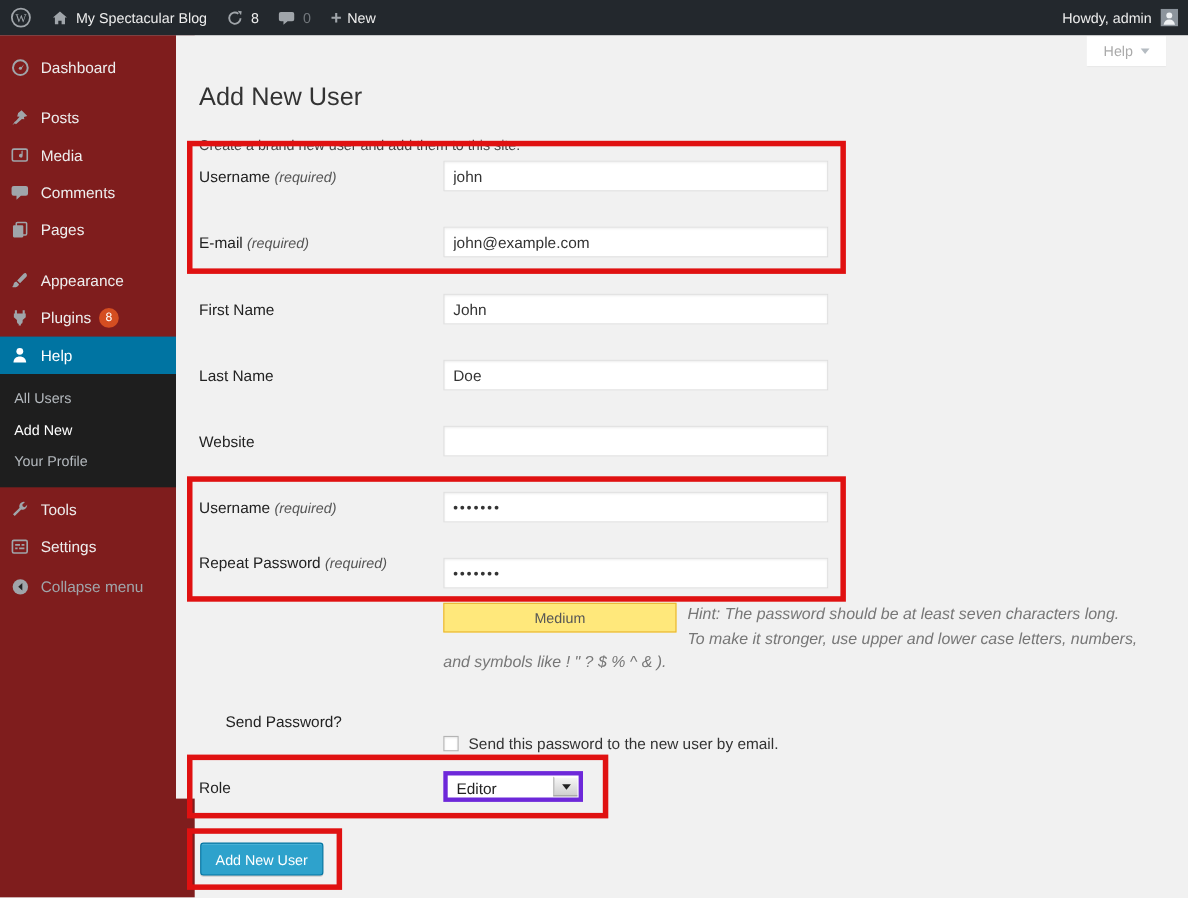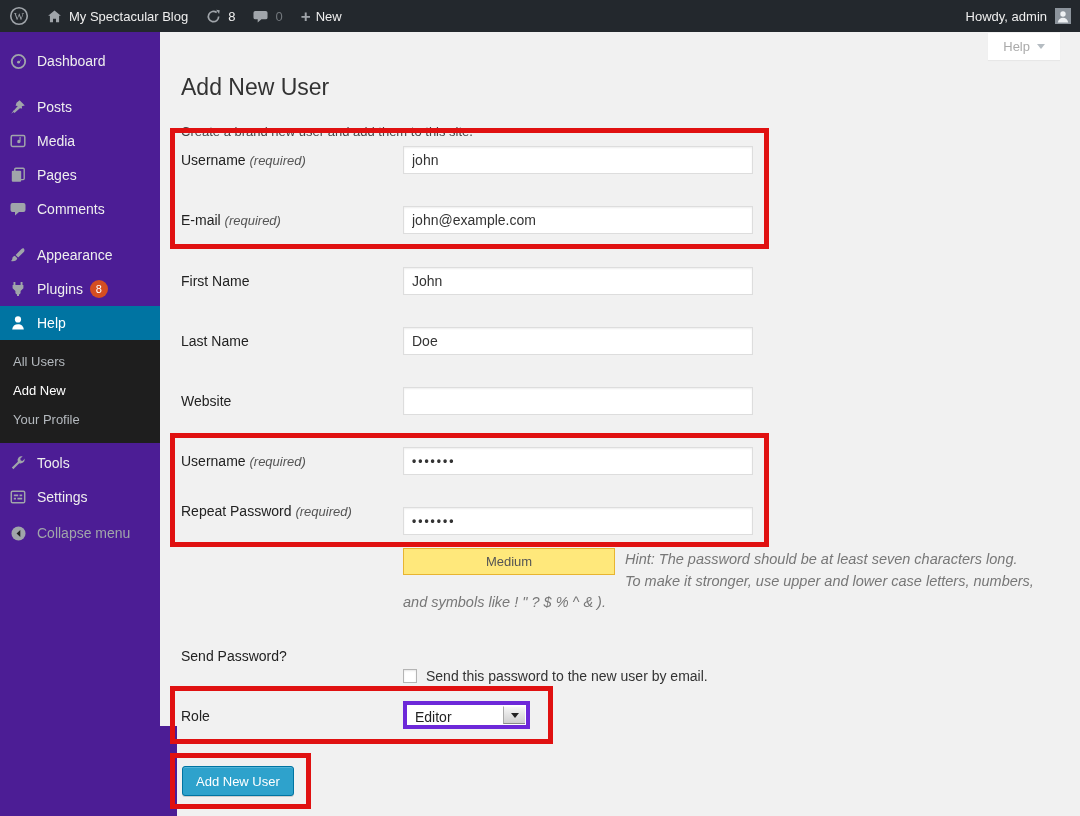--- a/index.html
+++ b/index.html
@@ -11,21 +11,21 @@
   
   #adminbar{position:absolute;top:0;left:0;width:1080px;height:32px;background:#23282d;
     color:#eee;font-size:13px;display:flex;align-items:center;z-index:20;}
   .ab-item{display:flex;align-items:center;gap:7px;height:32px;padding:0 9px;cursor:pointer;}
   .ab-item svg{color:#a0a5aa;}
   .ab-count-muted{color:#72777c;}
   .ab-right{margin-left:auto;display:flex;align-items:center;gap:8px;padding-right:9px;}
   .avatar{width:16px;height:16px;display:block;}
   .ab-plus{color:#a0a5aa;font-size:17px;line-height:1;font-weight:700;margin-right:-2px;}
   
-  #sidebar{position:absolute;top:32px;left:0;width:177px;height:784px;background:#4c1d95;
+  #sidebar{position:absolute;top:32px;left:0;width:177px;height:784px;background:#7f1d1d;
     color:#eee;font-size:14px;padding-top:12px;box-sizing:border-box;}
   .mi{display:flex;align-items:center;height:34px;cursor:pointer;position:relative;}
   .mi-icon{width:20px;margin:0 9px 0 8px;display:flex;justify-content:center;color:#a0a5aa;}
   .mi-sep{height:12px;}
   .mi.active{background:#0074a2;color:#fff;}
   .mi.active .mi-icon{color:#fff;}
   .mi.active::after{content:"";position:absolute;right:0;top:50%;margin-top:-8px;
     border-top:8px solid transparent;border-bottom:8px solid transparent;border-right:8px solid #f1f1f1;}
   .badge{background:#d54e21;color:#fff;border-radius:50%;font-size:11px;min-width:18px;height:18px;
     line-height:18px;text-align:center;margin-left:7px;display:inline-block;}
@@ -47,21 +47,21 @@
   .tinput{position:absolute;left:243px;width:350px;height:28px;box-sizing:border-box;
     border:1px solid #ddd;background:#fff;padding:0 8px;font-size:14px;color:#333;
     font-family:"Liberation Sans",sans-serif;box-shadow:inset 0 1px 2px rgba(0,0,0,.07);outline:none;}
   .pwinput{font-size:12px;letter-spacing:2px;font-weight:700;}
   #strength-box{position:absolute;left:243px;top:516px;width:212px;height:27px;box-sizing:border-box;
     background:#ffe87b;border:1px solid #e8b531;color:#555;font-size:13px;text-align:center;
     line-height:25px;z-index:2;}
   #pw-hint{position:absolute;left:243px;top:517px;width:633px;font-size:14.5px;line-height:21.5px;
     font-style:italic;color:#777;}
   .hint-float{float:left;width:222px;height:42px;}
-  #sendpw-label{top:616px;}
+  #sendpw-label{top:616px;margin-left:24px;}
   #sendpw-field{position:absolute;left:243px;top:616px;display:flex;align-items:flex-start;gap:9px;
     font-size:14px;color:#333;margin-top:20px;}
   #sendpw-checkbox{width:14px;height:14px;margin:1px 0 0 0;border:1px solid #b4b4b4;background:#fff;
     appearance:none;-webkit-appearance:none;box-shadow:inset 0 1px 2px rgba(0,0,0,.1);cursor:pointer;}
   #role-label{top:676px;}
   #role-select{position:absolute;left:243px;top:669px;width:127px;height:28px;box-sizing:border-box;
     background:#fff;border:4px solid #6d28d9;display:flex;cursor:pointer;}
   #role-value{flex:1;font-size:14px;color:#222;padding:4px 0 0 8px;}
   #role-button{width:21px;background:linear-gradient(#f6f6f6,#cfcfcf);border-left:1px solid #a9a9a9;
     border-top:1px solid #fdfdfd;border-bottom:1px solid #8a8a8a;display:flex;align-items:center;
@@ -155,33 +155,33 @@
       <svg width="16" height="16" viewBox="0 0 16 16" fill="currentColor">
         <rect x="1.2" y="2.6" width="13.6" height="10.8" rx="1.4" fill="none" stroke="currentColor" stroke-width="1.5"></rect>
         <path d="M10.6 5.2v3.4a1.7 1.7 0 1 1-1.1-1.6V4.2l1.1-.4z"></path>
       </svg>
       </span>
     <span>Media</span>
   </div>
   <div class="mi">
     <span class="mi-icon">
       <svg width="16" height="16" viewBox="0 0 16 16" fill="currentColor">
+        <path d="M2.5 2h11a2 2 0 0 1 2 2v5a2 2 0 0 1-2 2H9l-4 3.5V11H2.5a2 2 0 0 1-2-2V4a2 2 0 0 1 2-2z"></path>
+      </svg>
+      </span>
+    <span>Comments</span>
+  </div>
+  <div class="mi">
+    <span class="mi-icon">
+      <svg width="16" height="16" viewBox="0 0 16 16" fill="currentColor">
         <rect x="4.8" y="1.2" width="9.4" height="11.4" rx="1" fill="none" stroke="currentColor" stroke-width="1.4"></rect>
         <rect x="1.8" y="3.8" width="9.4" height="11" rx="1"></rect>
       </svg>
       </span>
     <span>Pages</span>
-  </div>
-  <div class="mi">
-    <span class="mi-icon">
-      <svg width="16" height="16" viewBox="0 0 16 16" fill="currentColor">
-        <path d="M2.5 2h11a2 2 0 0 1 2 2v5a2 2 0 0 1-2 2H9l-4 3.5V11H2.5a2 2 0 0 1-2-2V4a2 2 0 0 1 2-2z"></path>
-      </svg>
-      </span>
-    <span>Comments</span>
   </div>
   <div class="mi-sep"></div>
   <div class="mi">
     <span class="mi-icon">
       <svg width="16" height="16" viewBox="0 0 16 16" fill="currentColor">
         <path d="M13.6 1.3c1.1 1 1.2 2.5.2 3.6L8.2 10.5 5.6 7.9l5.6-5.7c.7-.7 1.7-1.2 2.4-.9z"></path>
         <path d="M4.8 8.8l2.5 2.5c-.4 1.8-2 2.9-4.6 2.9-.6 0-1.2-.1-1.7-.3 1.1-.8 1.2-1.7 1.4-2.7.2-1.1.9-2 2.4-2.4z"></path>
       </svg>
       </span>
     <span>Appearance</span>

